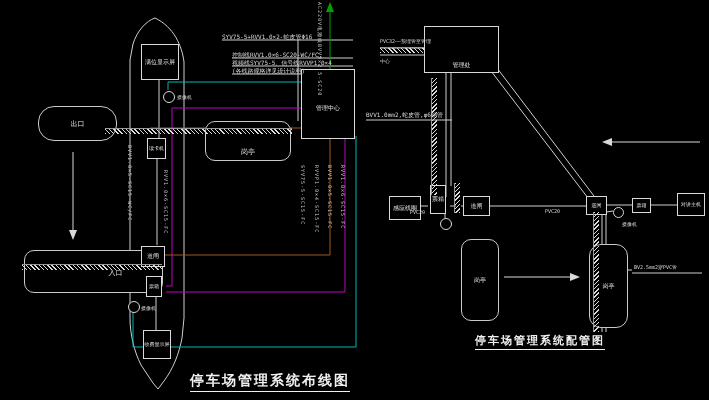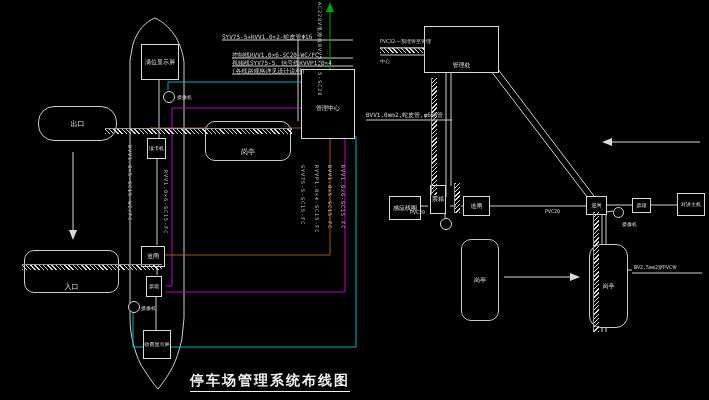--- a/index.html
+++ b/index.html
@@ -78,21 +78,21 @@
       <rect x="441" y="34" width="6" height="17"></rect>
       <rect x="449" y="37" width="14" height="10"></rect>
       <rect x="451" y="39" width="10" height="6"></rect>
       <path d="M449 50 L463 50 L466 53 L452 53 Z"></path>
     </g>
   </svg>
 
   <div class="island" style="left:38px;top:106px;width:77px;height:33px;border-radius:16px;">
     <span class="f7">出口</span>
   </div>
-  <div class="island" style="left:24px;top:250px;width:93px;height:41px;border-radius:10px;align-items:flex-end;">
+  <div class="island" style="left:24px;top:250px;width:93px;height:41px;border-radius:10px;align-items:center;padding-left:44px;">
     <span class="f7" style="margin-top:2px;">入口</span>
   </div>
   <div class="island" style="left:205px;top:121px;width:84px;height:38px;border-radius:10px;align-items:flex-end;">
     <span class="f7" style="margin-bottom:3px;">岗亭</span>
   </div>
 
   <div class="box f6" style="left:141px;top:44px;width:36px;height:34px;">
     <span>满位显示屏</span>
   </div>
   <div class="box f5" style="left:147px;top:138px;width:17px;height:19px;">
@@ -173,14 +173,15 @@
   <div class="vhatch" style="left:593px;top:212px;height:120px;"></div>
   <div class="hatch" style="left:380px;top:47px;width:44px;"></div>
 
   <div class="lbl f5" style="left:380px;top:38px;">PVC32——预埋管至管理</div>
   <div class="lbl f5" style="left:380px;top:58px;">中心</div>
   <div class="lbl f6" style="left:366px;top:111px;">BVV1.0mm2,蛇皮管,φ6钢管</div>
   <div class="lbl f5" style="left:410px;top:209px;">PVC20</div>
   <div class="lbl f5" style="left:545px;top:208px;">PVC20</div>
   <div class="lbl f5" style="left:634px;top:264px;">BV2.5mm2穿PVC管</div>
 
+  <div class="title" style="left:475px;top:333px;font-size:11px;">停车场管理系统配管图</div>
 
 </div>
 
 </body></html>

